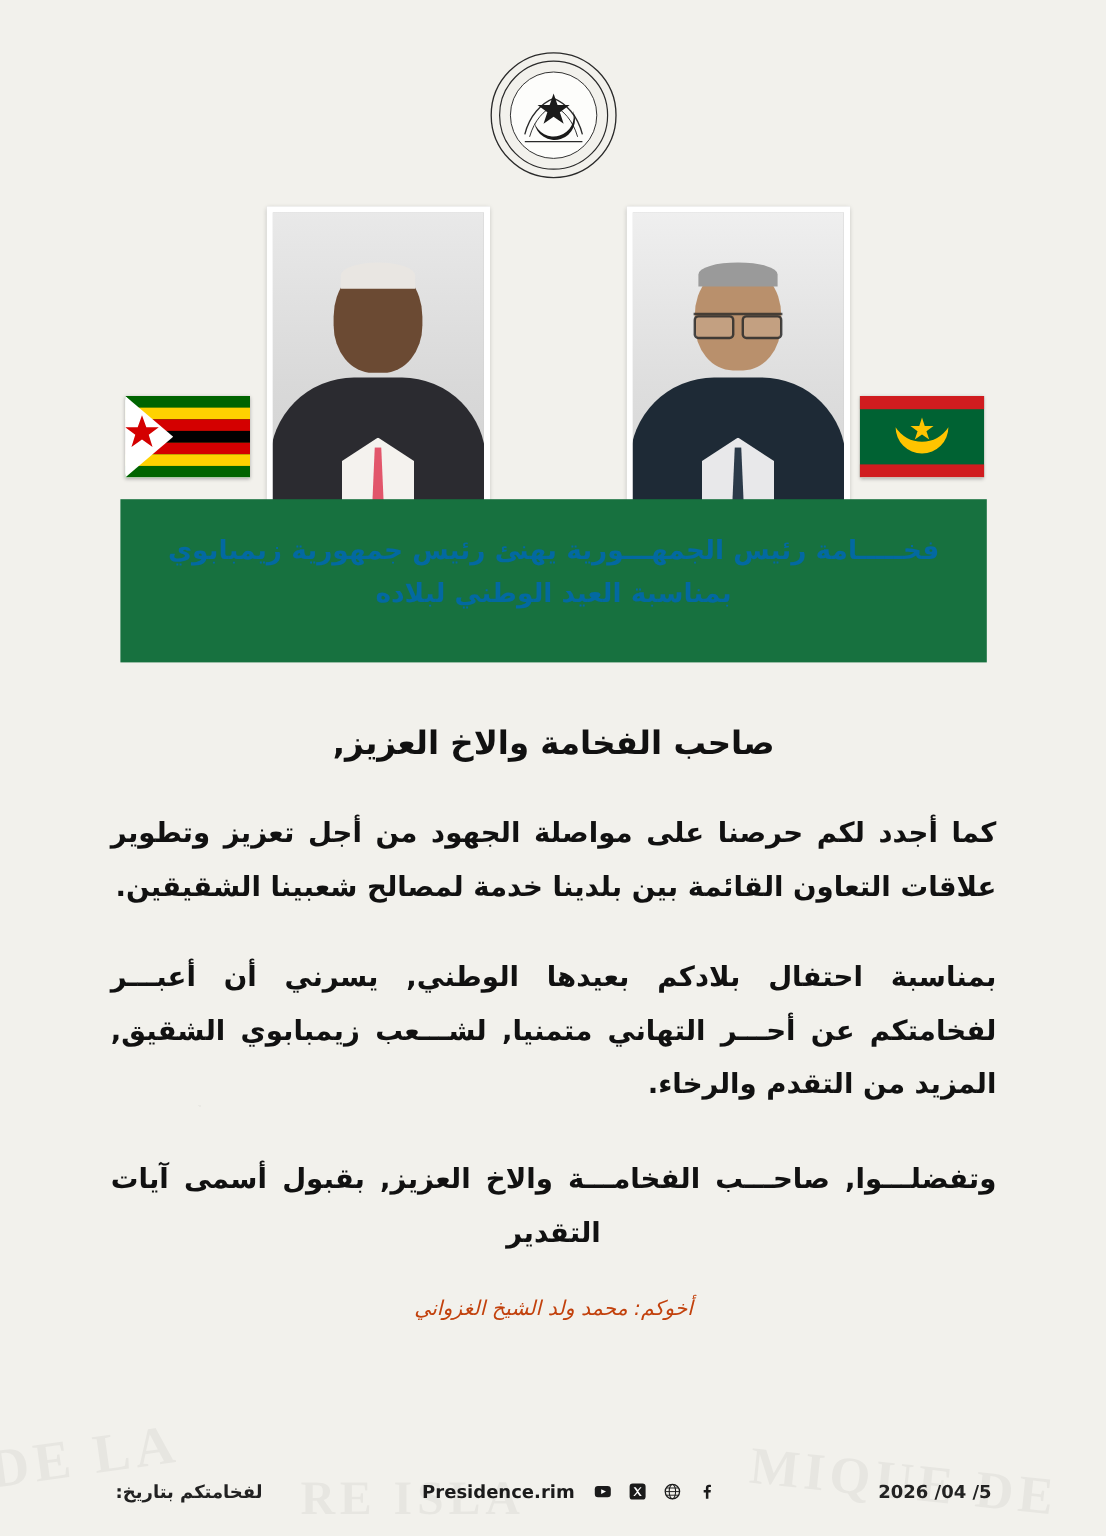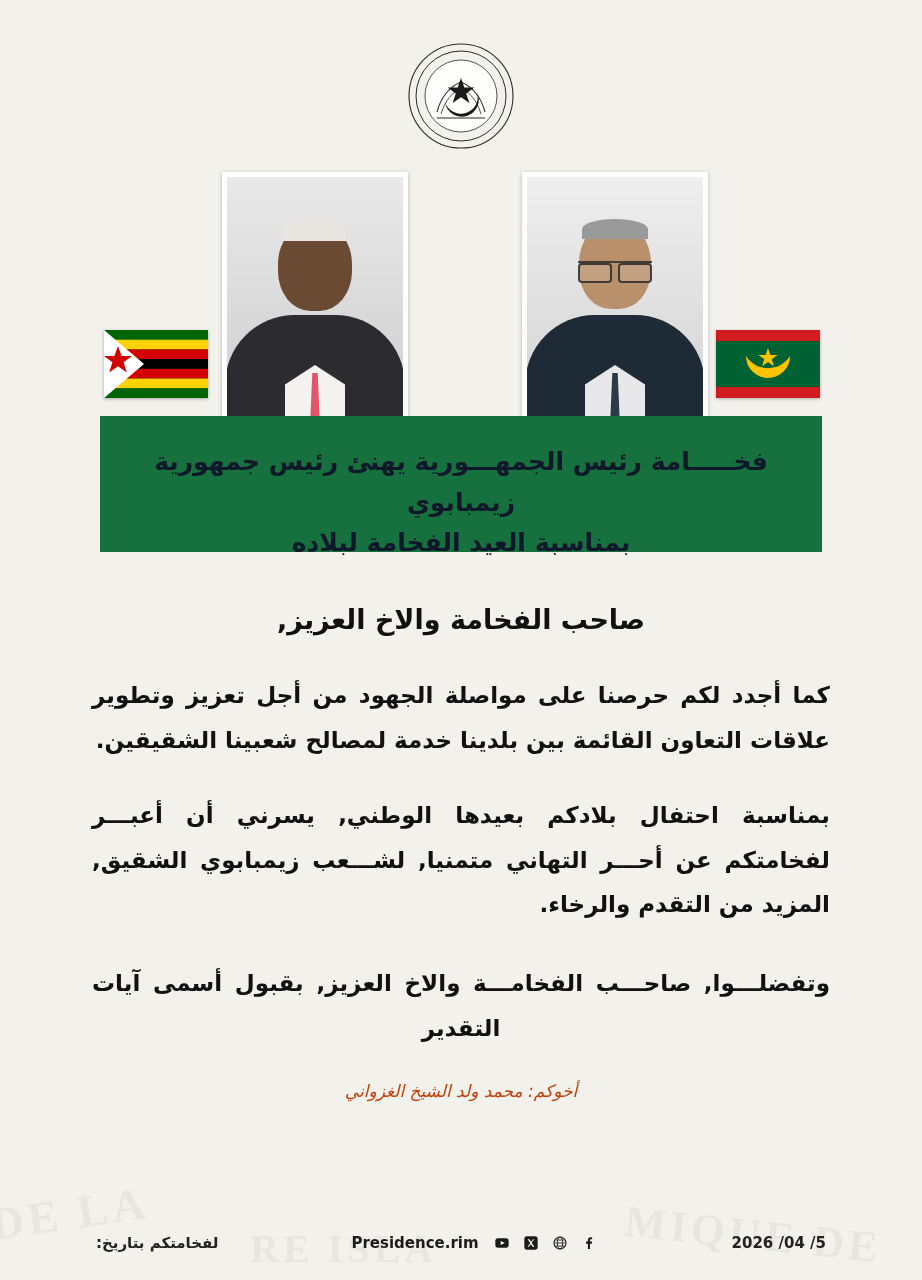--- a/index.html
+++ b/index.html
@@ -75,23 +75,23 @@
     top: 244px;
     height: 136px;
     background: #17713f;
   }
   .band-text {
     position: absolute;
     left: 100px;
     right: 100px;
     top: 252px;
     height: 120px;
-    color: #0f172a;
+    color: #0369a1;
     text-align: center;
-    font-size: 25px;
+    font-size: 22px;
     line-height: 1.62;
     font-weight: bold;
     padding: 18px 34px 0 34px;
     box-sizing: border-box;
     letter-spacing: .2px;
   }
 
   .portrait {
     position: absolute;
     top: 0;
@@ -329,21 +329,21 @@
         <rect width="104" height="11" y="0" fill="#d01c1f"></rect>
         <rect width="104" height="11" y="57" fill="#d01c1f"></rect>
         <path d="M30 26 a22 22 0 0 0 44 0 a26 26 0 0 1 -44 0 z" fill="#ffc400"></path>
         <polygon points="52,18 54.3,25 61.6,25 55.7,29.3 58,36.3 52,32 46,36.3 48.3,29.3 42.4,25 49.7,25" fill="#ffc400"></polygon>
       </svg>
     </div>
 
     <div class="green-band"></div>
     <div class="band-text">
       <div>فخـــــامة رئيس الجمهـــورية يهنئ رئيس جمهورية زيمبابوي</div>
-      <div>بمناسبة العيد الفخامة لبلاده</div>
+      <div>بمناسبة العيد الوطني لبلاده</div>
     </div>
   </div>
 
   <div class="letter">
     <p class="salutation">صاحب الفخامة والاخ العزيز,</p>
     <p class="para">كما أجدد لكم حرصنا على مواصلة الجهود من أجل تعزيز وتطوير علاقات التعاون القائمة بين بلدينا خدمة لمصالح شعبينا الشقيقين.</p>
     <p class="para">بمناسبة احتفال بلادكم بعيدها الوطني, يسرني أن أعبـــر لفخامتكم عن أحـــر التهاني متمنيا, لشـــعب زيمبابوي الشقيق, المزيد من التقدم والرخاء.</p>
     <p class="para closing">وتفضلـــوا, صاحـــب الفخامـــة والاخ العزيز, بقبول أسمى آيات التقدير</p>
     <div class="signature">أخوكم: محمد ولد الشيخ الغزواني</div>
   </div>

